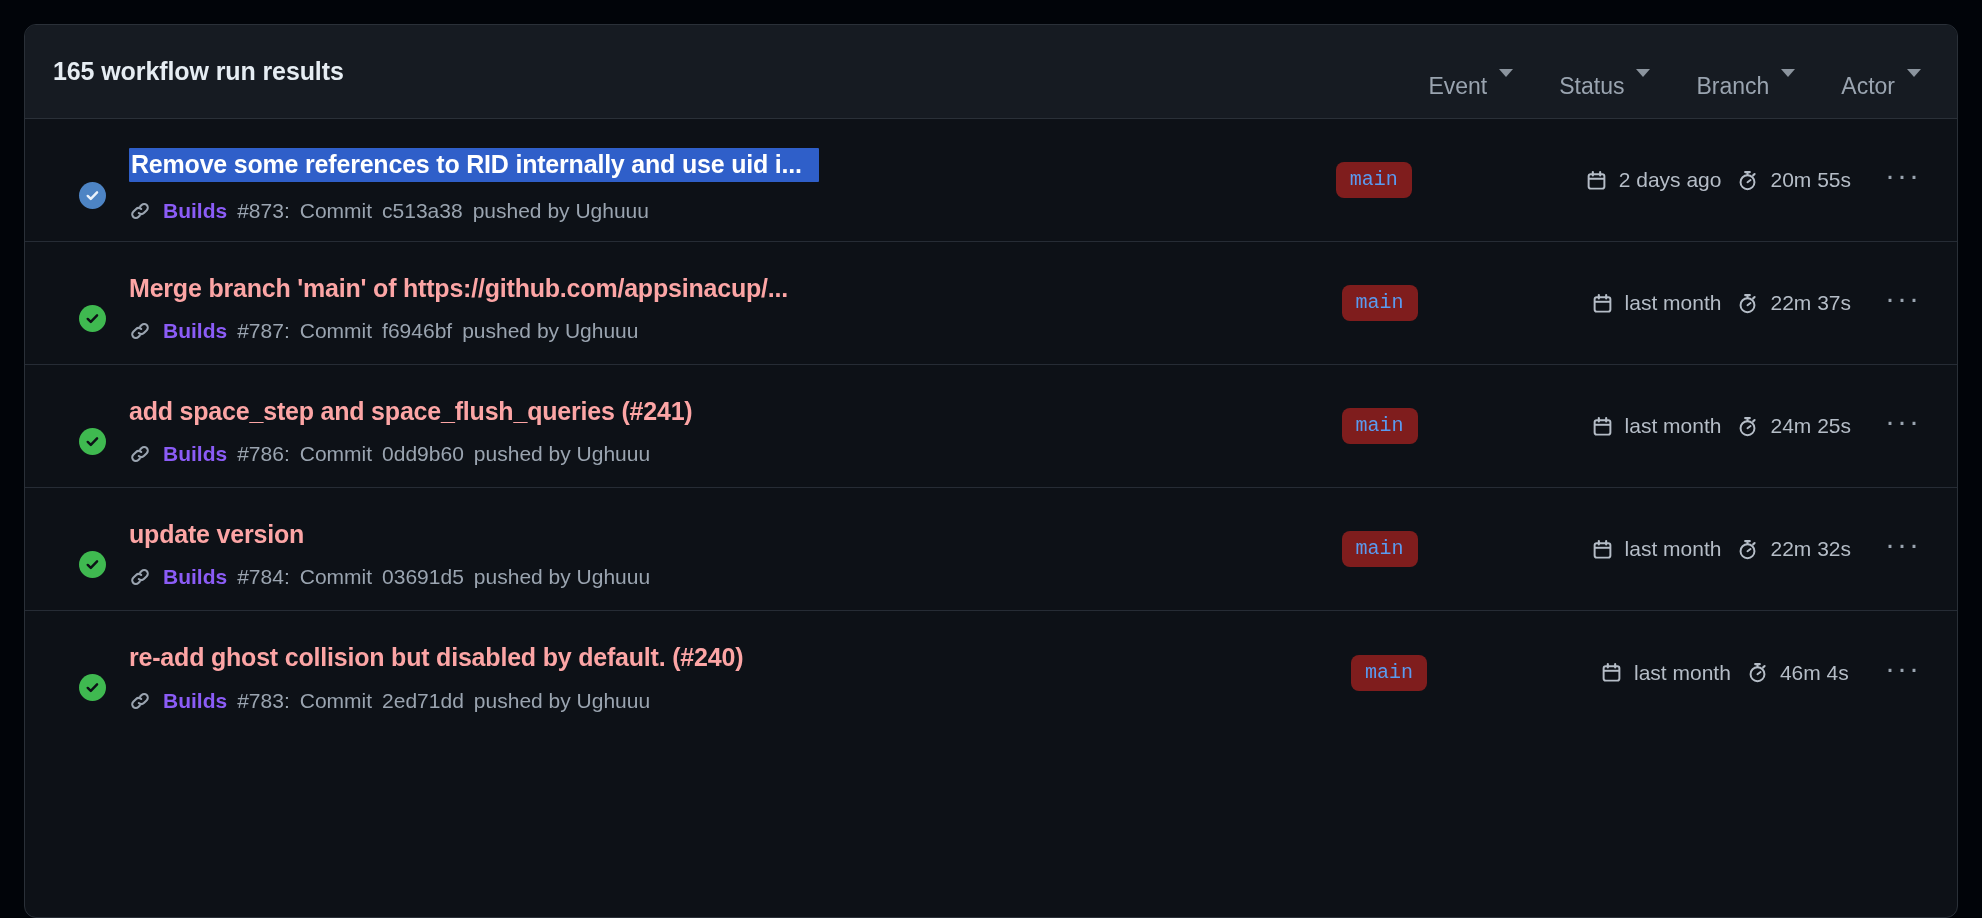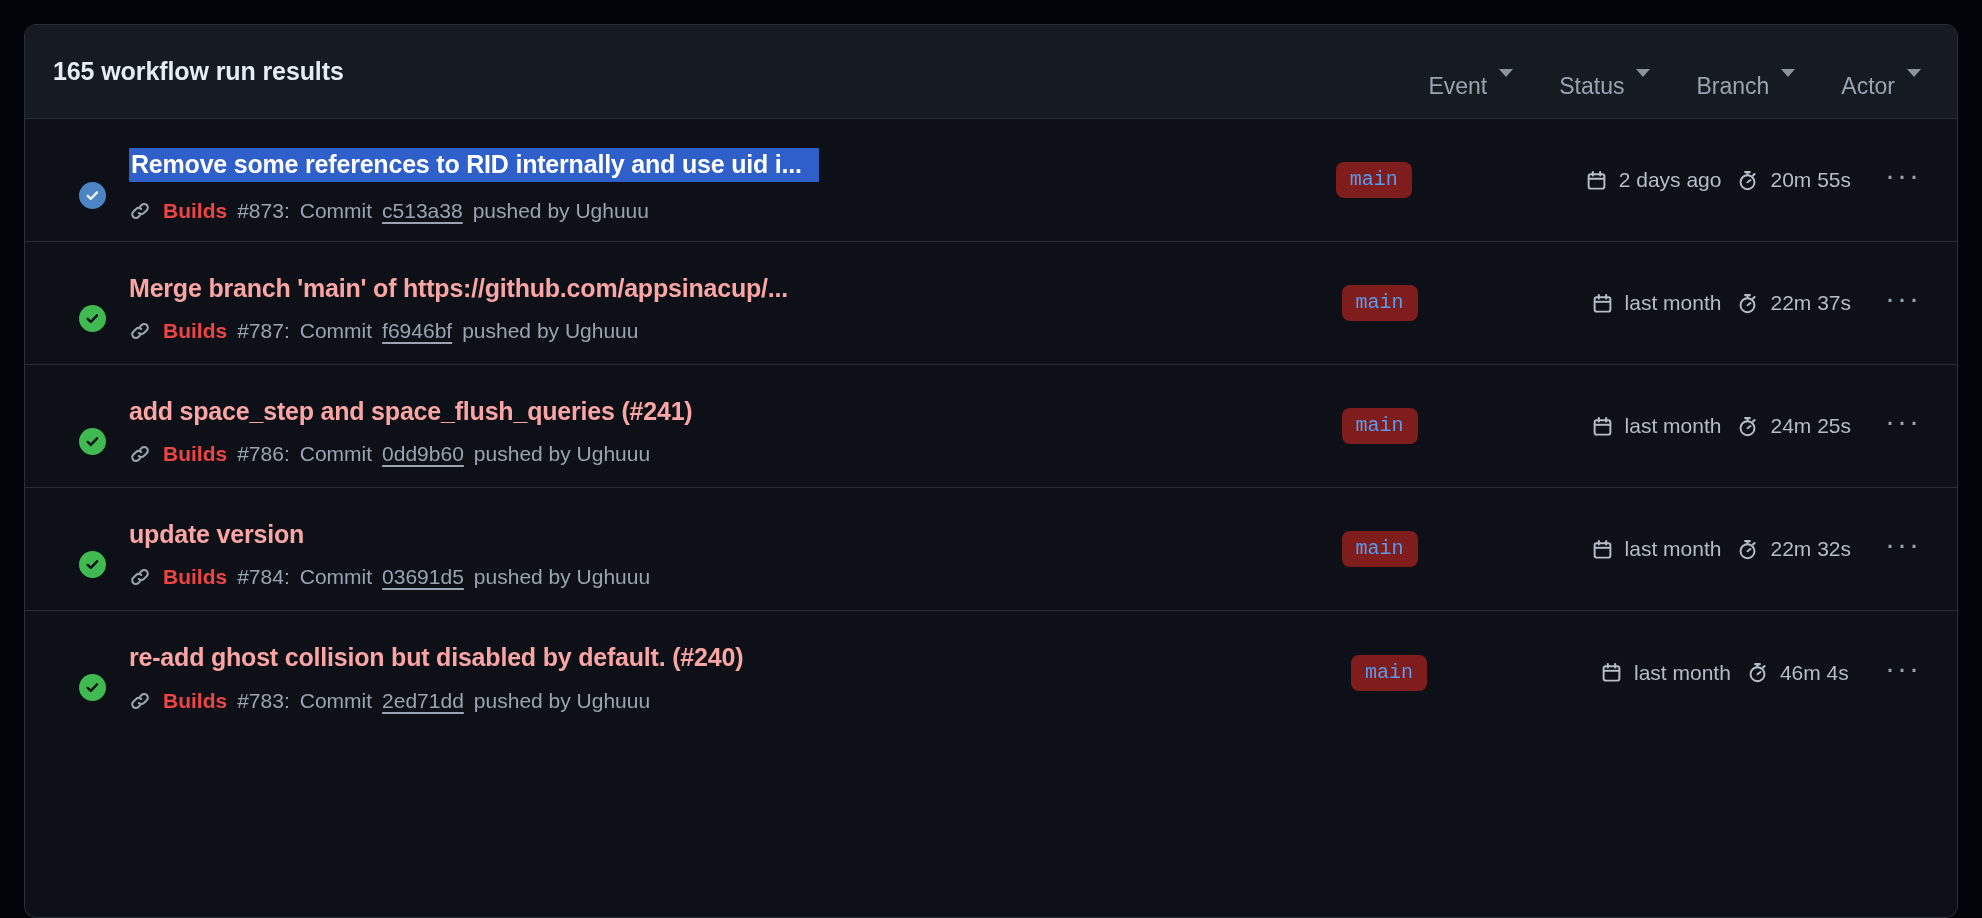--- a/index.html
+++ b/index.html
@@ -134,23 +134,22 @@
   }
 
   .run-meta {
     display: flex;
     align-items: center;
     gap: 10px;
     font-size: 21px;
     color: #9aa4b0;
     white-space: nowrap;
   }
-  .run-meta .workflow-name { font-weight: bold; color: #ef4444; }
+  .run-meta .workflow-name { font-weight: bold; color: #8b5cf6; }
   .commit-sha {
-    text-decoration: underline;
     text-underline-offset: 4px;
     color: #9aa4b0;
     cursor: pointer;
   }
 
   .link-icon { flex: 0 0 auto; margin-right: 2px; }
 
   .branch-col {
     flex: 0 0 250px;
     display: flex;

